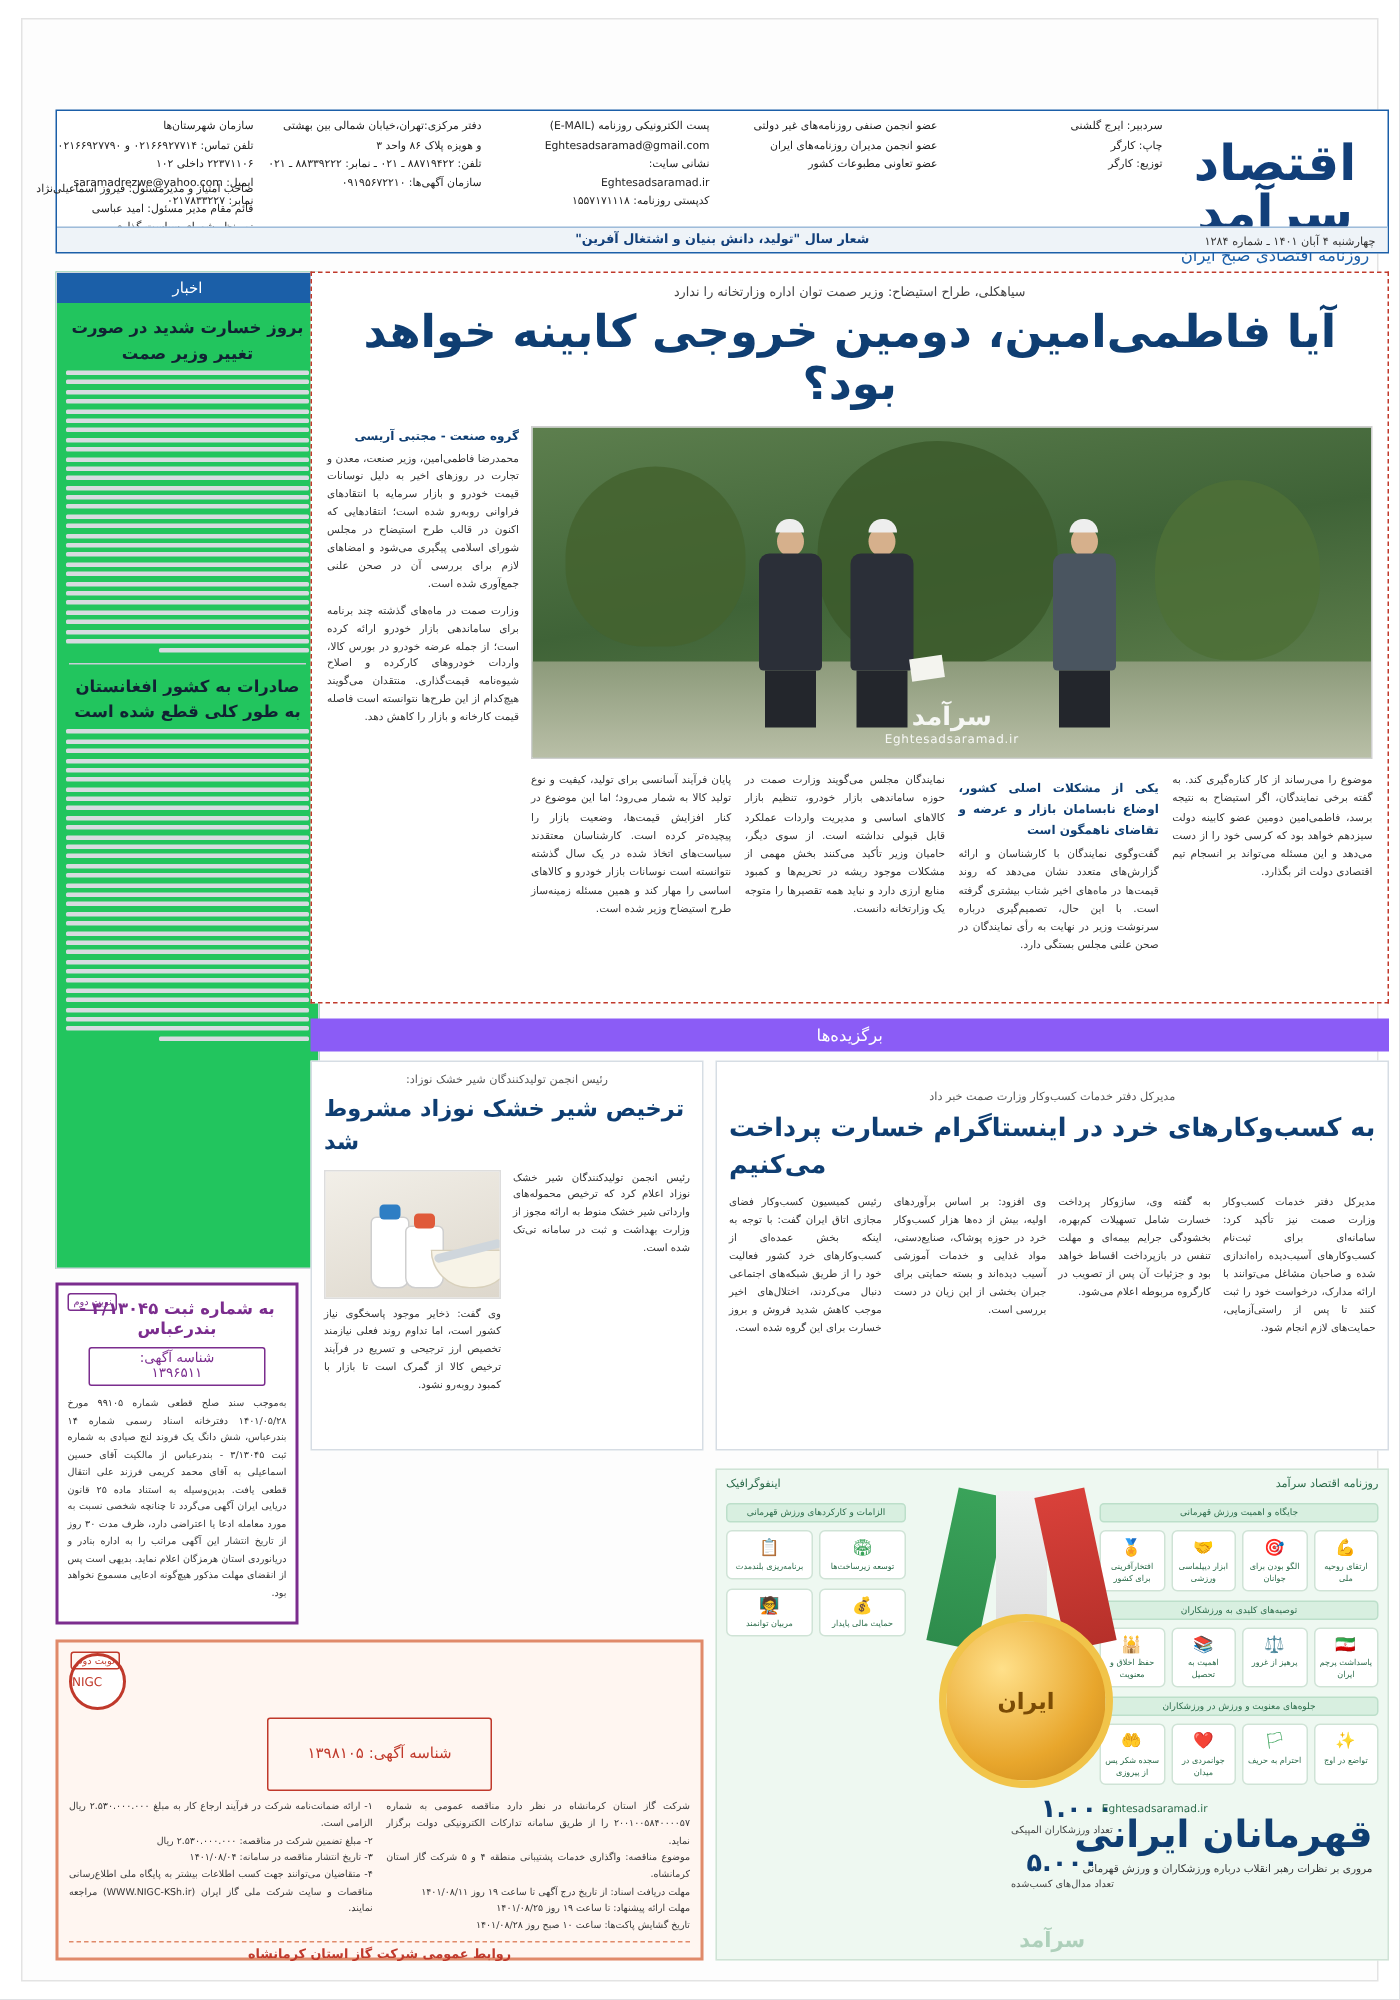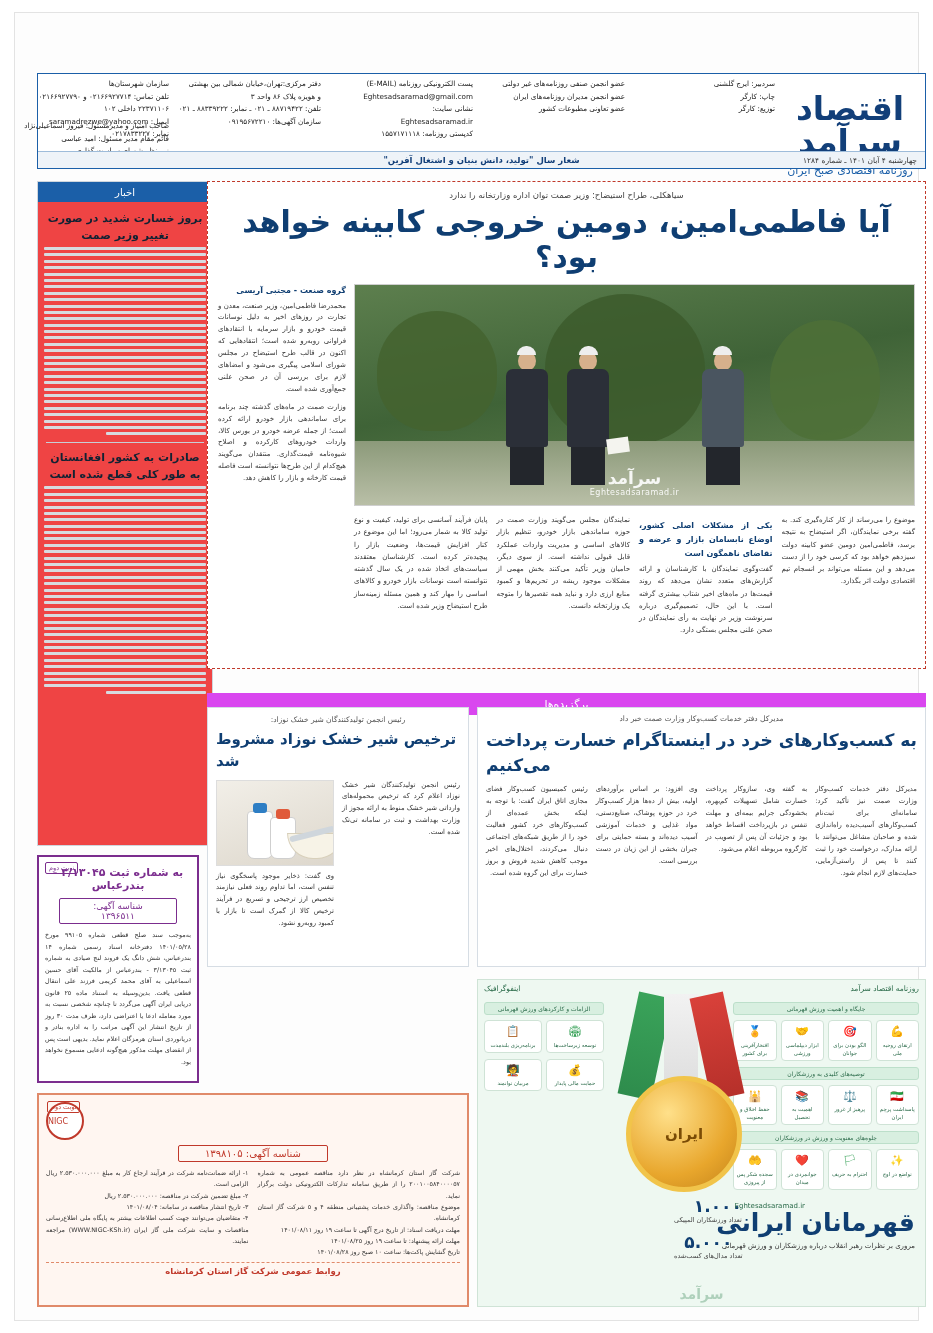--- a/index.html
+++ b/index.html
@@ -69,21 +69,21 @@
     position: absolute; right: 8px; font-size: 7.5px; color: #333;
   }
   .mast-band .slogan { font-weight: bold; }
 
   
   .akhbar-col {
     position: absolute;
     left: 22px; top: 168px;
     width: 176px; height: 665px;
     border: 1px solid #cfd6dd;
-    background: #ef4444;
+    background: #22c55e;
   }
   .akhbar-head {
     height: 20px; background: #1b5fa8; color: #fff;
     font-size: 10px; display: flex; align-items: center; justify-content: center;
     letter-spacing: 1px;
   }
   .akhbar-body { padding: 5px 6px; direction: rtl; text-align: justify; }
   .ak-title {
     font-size: 11px; font-weight: bold; color: #123; text-align: center;
     line-height: 1.5; margin: 4px 0 3px;
@@ -165,26 +165,26 @@
     direction: rtl;
   }
   .lead-cols .c {
     flex: 1; font-size: 7px; line-height: 1.75; text-align: justify; color: #333;
   }
   .lead-cols .c b { display: block; font-size: 8px; color: #0f3e72; margin: 5px 0 2px; }
 
   
   .bar-head {
     position: absolute; left: 192px; top: 666px; width: 719px; height: 22px;
-    background: #d946ef; color: #fff; font-size: 11px;
-    display: flex; align-items: center; justify-content: center; margin-top: 14px;
+    background: #8b5cf6; color: #fff; font-size: 11px;
+    display: flex; align-items: center; justify-content: center;
   }
   .story-a {
     position: absolute; left: 462px; top: 694px; width: 449px; height: 260px;
-    border: 1px solid #d6dde4; background: #fff; padding: 6px 8px; direction: rtl;
+    border: 1px solid #d6dde4; background: #fff; padding: 18px 8px; direction: rtl;
   }
   .story-b {
     position: absolute; left: 192px; top: 694px; width: 262px; height: 260px;
     border: 1px solid #d6dde4; background: #fff; padding: 7px 8px; direction: rtl;
   }
   .st-kicker { font-size: 7.5px; color: #555; text-align: center; }
   .st-title {
     font-size: 17px; font-weight: bold; color: #0f3e72; text-align: left;
     line-height: 1.45; margin: 5px 0 7px;
   }
@@ -234,21 +234,21 @@
   }
   .ad-gas {
     position: absolute; left: 22px; top: 1080px; width: 432px; height: 214px;
     border: 2px solid #e08a6a; background: #fff6f1; padding: 7px; direction: rtl;
   }
   .ad-gas .hd { display: flex; flex-direction: row-reverse; align-items: center; gap: 8px; }
   .ad-gas .t1 { font-size: 17px; font-weight: bold; color: #c0392b; text-align: center; flex:1;}
   .ad-gas .t2 { font-size: 14px; font-weight: bold; color: #c0392b; text-align: center; margin-top: 2px;}
   .ad-gas .code {
     margin: 5px auto; width: 150px; border: 1px solid #c0392b; color: #c0392b;
-    font-size: 10px; text-align: center; padding: 2px 0; border-radius: 2px;
+    font-size: 10px; text-align: center; padding: 18px 0; border-radius: 2px;
   }
   .ad-gas .cols { display: flex; flex-direction: row-reverse; gap: 9px; margin-top: 4px;}
   .ad-gas .cols .c { flex: 1; font-size: 6.3px; line-height: 1.8; text-align: justify; color: #333;}
   .ad-gas .foot {
     margin-top: 4px; text-align: center; font-size: 8.5px; color: #c0392b; font-weight: bold;
     border-top: 1px dashed #e08a6a; padding-top: 3px;
   }
   .nigc-logo {
     width: 38px; height: 38px; border-radius: 50%;
     background: #fff; border: 2px solid #c0392b;
@@ -542,21 +542,21 @@
           <div class="milk-photo">
             <div class="bottle b1">
                 <div class="cap"></div>
               </div>
             <div class="bottle b2">
                 <div class="cap"></div>
               </div>
             <div class="bowl"></div>
             <div class="spoon"></div>
           </div>
-          <span>وی گفت: ذخایر موجود پاسخگوی نیاز تنفس است، اما تداوم روند فعلی نیازمند تخصیص ارز ترجیحی و تسریع در فرآیند ترخیص کالا از گمرک است تا بازار با کمبود روبه‌رو نشود.</span>
+          <span>وی گفت: ذخایر موجود پاسخگوی نیاز کشور است، اما تداوم روند فعلی نیازمند تخصیص ارز ترجیحی و تسریع در فرآیند ترخیص کالا از گمرک است تا بازار با کمبود روبه‌رو نشود.</span>
         </div>
         <div class="c">رئیس انجمن تولیدکنندگان شیر خشک نوزاد اعلام کرد که ترخیص محموله‌های وارداتی شیر خشک منوط به ارائه مجوز از وزارت بهداشت و ثبت در سامانه تی‌تک شده است.</div>
       </div>
     </div>
 
     <div class="ad-lanj">
       <div class="nobat">نوبت دوم</div>
       <div class="t2">به شماره ثبت ۳/۱۳۰۴۵ - بندرعباس</div>
       <div class="code">شناسه آگهی: ۱۳۹۶۵۱۱</div>
       <div class="body">به‌موجب سند صلح قطعی شماره ۹۹۱۰۵ مورخ ۱۴۰۱/۰۵/۲۸ دفترخانه اسناد رسمی شماره ۱۴ بندرعباس، شش دانگ یک فروند لنج صیادی به شماره ثبت ۳/۱۳۰۴۵ - بندرعباس از مالکیت آقای حسین اسماعیلی به آقای محمد کریمی فرزند علی انتقال قطعی یافت. بدین‌وسیله به استناد ماده ۲۵ قانون دریایی ایران آگهی می‌گردد تا چنانچه شخصی نسبت به مورد معامله ادعا یا اعتراضی دارد، ظرف مدت ۳۰ روز از تاریخ انتشار این آگهی مراتب را به اداره بنادر و دریانوردی استان هرمزگان اعلام نماید. بدیهی است پس از انقضای مهلت مذکور هیچ‌گونه ادعایی مسموع نخواهد بود.</div>

